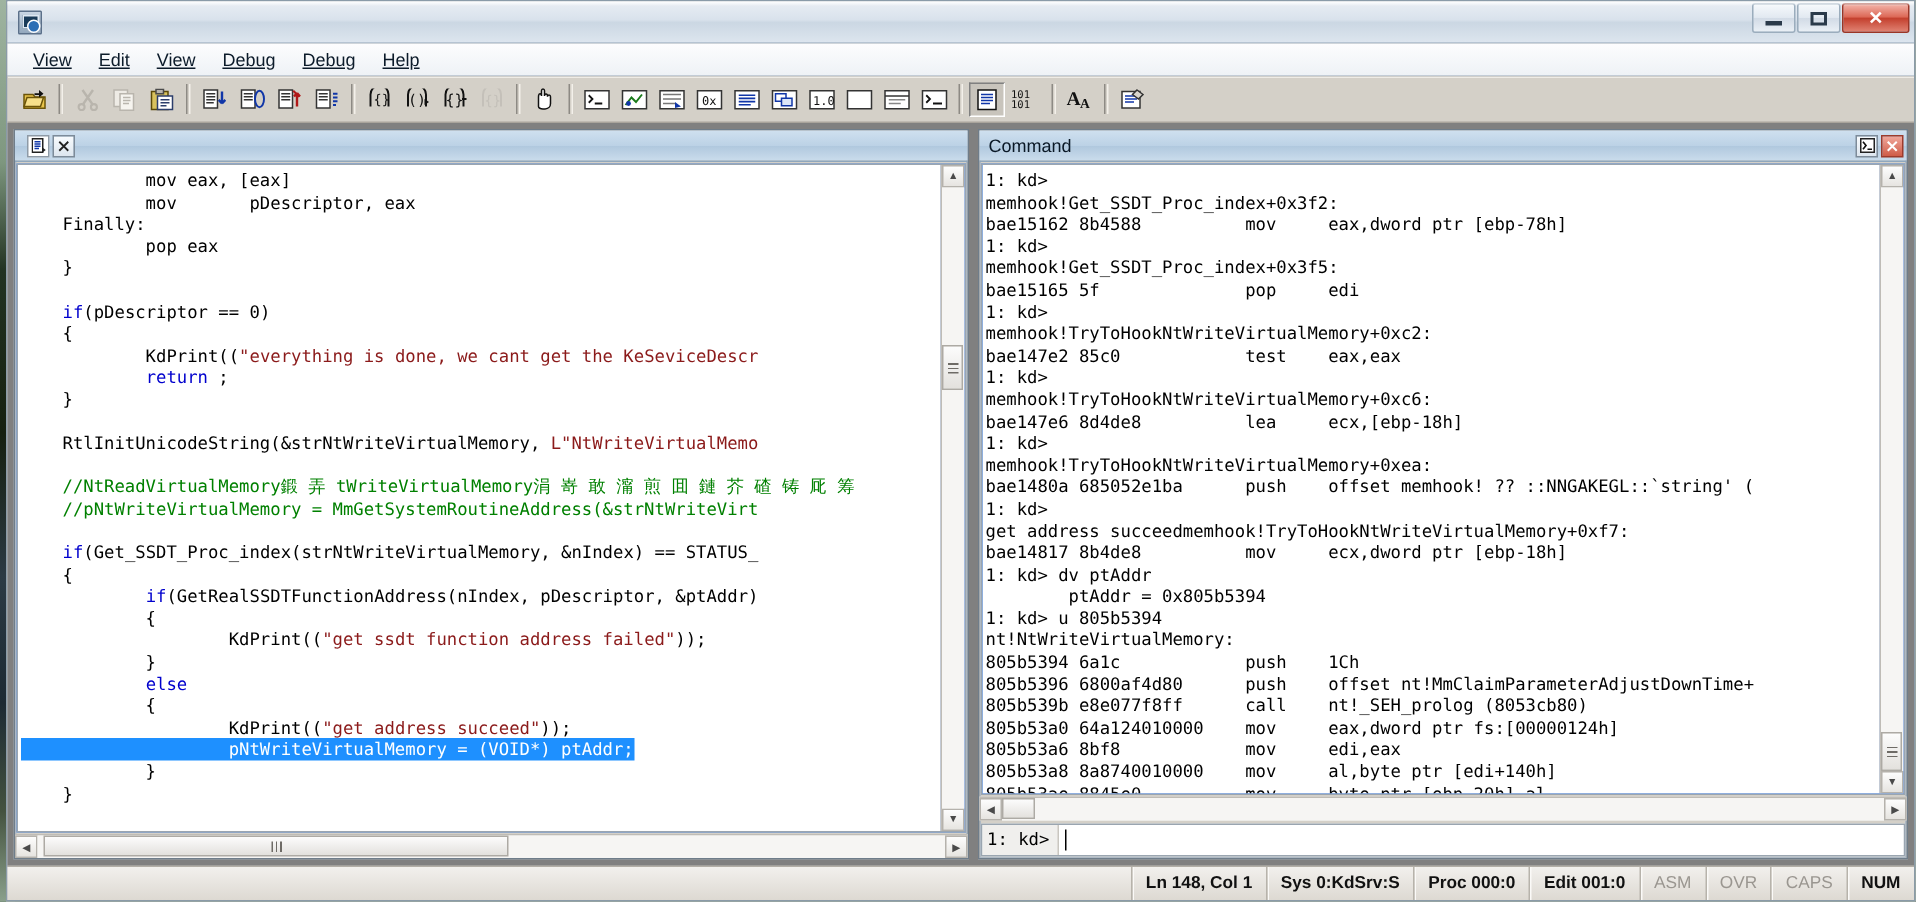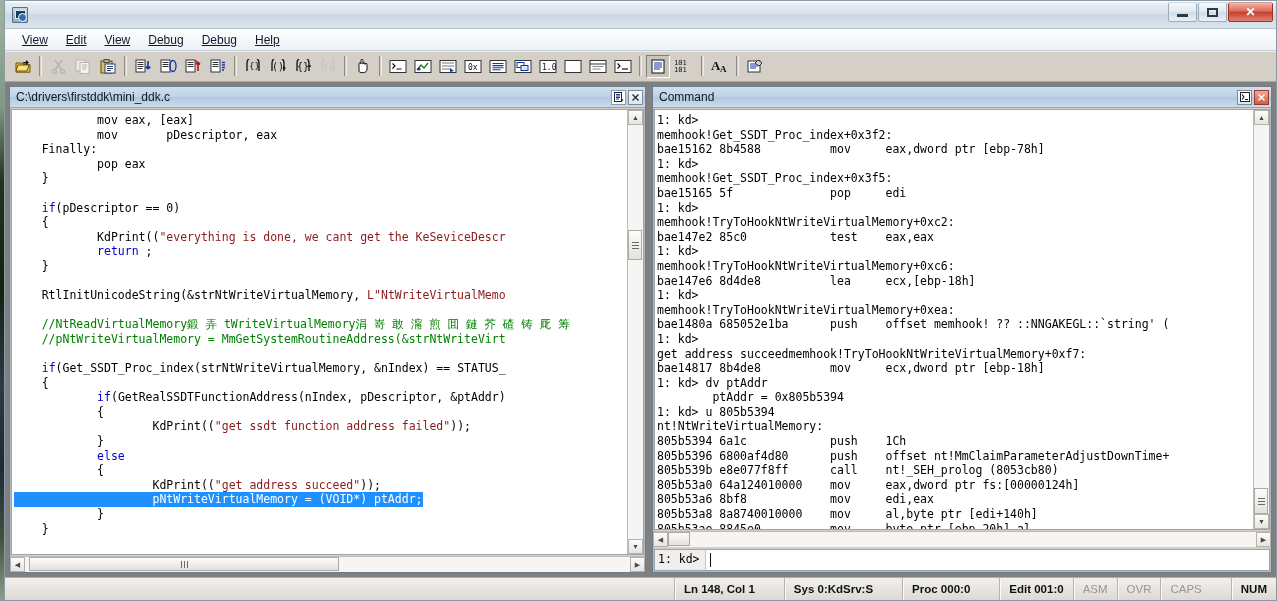--- a/index.html
+++ b/index.html
@@ -209,21 +209,21 @@
     background: linear-gradient(180deg,#f2f0ed,#ddd9d2);
     border-top:1px solid #b2aea6;
   }
   #status-left { flex:1 1 auto; }
   .status-cell {
     flex:none; display:flex; align-items:center; justify-content:center;
     padding:0 9px; font-size:11.5px; color:#1b1b1b;
     border-left:1px solid #b7b3ab; box-shadow: inset 1px 0 0 #fbfaf8;
   }
   .status-cell.dim { color:#9a9690; }
-  .status-cell.bold { font-weight:bold; color:#111;margin-left:20px; }
+  .status-cell.bold { font-weight:bold; color:#111; }
 </style>
 </head>
 <body>
 
 <div id="desktop-strip"></div>
 
 <div id="app-window">
 
   <div id="titlebar">
     <div class="title-icon"></div>
@@ -440,21 +440,20 @@
         <path d="M3 5h8M3 7h8M3 9h6" stroke="#1036a8"></path>
         <path d="M11 1l4 3-3 3-4-3z" fill="#d9d5cd" stroke="#333"></path>
       </svg>
     </div>
   </div>
 
   <div id="mdi-client">
 
     <div class="mdi-window" id="source-window">
       <div class="mdi-caption">
-        <div class="mdi-caption-title">C:\drivers\firstddk\mini_ddk.c</div>
         <div class="cap-btn restore-doc">
           <svg width="10" height="10" viewBox="0 0 10 10">
             <rect x="0.5" y="0.5" width="7" height="9" fill="#fff" stroke="#222"></rect>
             <path d="M2 2.5h4M2 4h4M2 5.5h4M2 7h3" stroke="#1036a8"></path>
             <path d="M7.5 6.5l2 1.5-2 1.5z" fill="#222"></path>
           </svg>
         </div>
         <div class="cap-btn">
           <svg width="9" height="9" viewBox="0 0 9 9">
               <path d="M1.5 1.5l6 6M7.5 1.5l-6 6" stroke="#222" stroke-width="1.2"></path>

